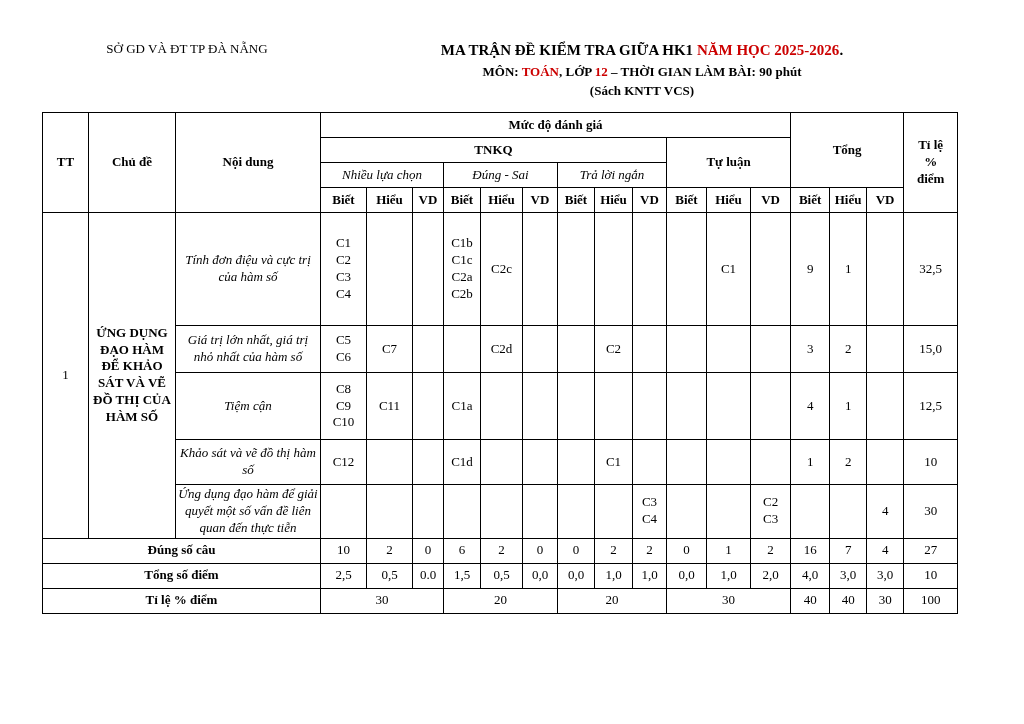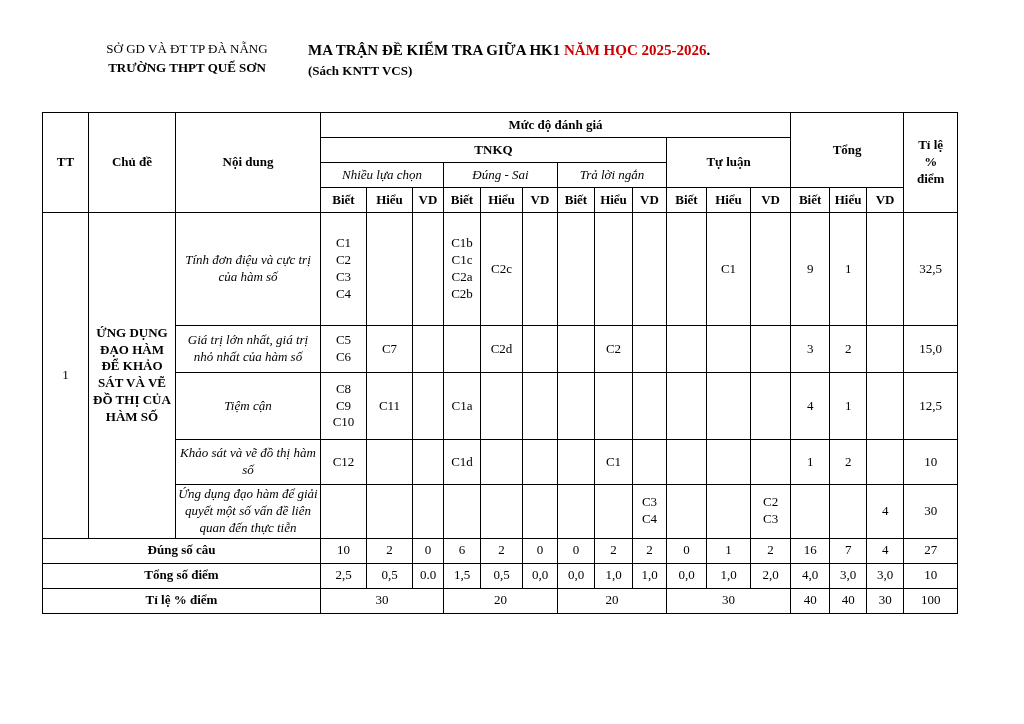--- a/index.html
+++ b/index.html
@@ -7,22 +7,22 @@
   body {
     width:1024px; height:724px; background:#ffffff; color:#000;
     font-family:"Liberation Serif", serif; font-size:13px; position:relative;
   }
   .org {
     position:absolute; top:40px; left:92px; width:190px;
     text-align:center; line-height:1.45; font-size:13px;
   }
   .bold { font-weight:bold; }
   .titleblock {
-    position:absolute; top:40px; left:308px; width:650px;
-    line-height:1.45;
+    position:absolute; top:40px; left:317px; width:650px;
+    text-align:center; line-height:1.45;
   }
   .t1 { font-size:15px; font-weight:bold; }
   .t2 { font-size:13px; font-weight:bold; margin-top:1px; }
   .t3 { font-size:13px; font-weight:bold; }
   .red { color:#cc0000; }
 
   table.matrix {
     position:absolute; top:112px; left:42px; width:915px;
     border-collapse:collapse; table-layout:fixed;
   }
@@ -45,25 +45,25 @@
   tr.r3 { height:67px; }
   tr.r4 { height:45px; }
   tr.r5 { height:49px; }
   tr.ft { height:25px; }
 </style>
 </head>
 <body>
 
 <div class="org">
   <div>SỞ GD VÀ ĐT TP ĐÀ NẴNG</div>
-  <div class="bold">TRƯỜNG THPT QUẾ SƠN</div>
 </div>
 
 <div class="titleblock">
   <div class="t1"><span>MA TRẬN ĐỀ KIỂM TRA GIỮA HK1 </span><span class="red">NĂM HỌC 2025-2026</span><span>.</span></div>
+  <div class="t2"><span>MÔN: </span><span class="red">TOÁN</span><span>, LỚP </span><span class="red">12</span><span> – THỜI GIAN LÀM BÀI: 90 phút</span></div>
   <div class="t3">(Sách KNTT VCS)</div>
 </div>
 
 <table class="matrix">
   <colgroup>
     <col style="width:46px">
       <col style="width:87px">
       <col style="width:145px">
     <col style="width:46px">
       <col style="width:46px">

